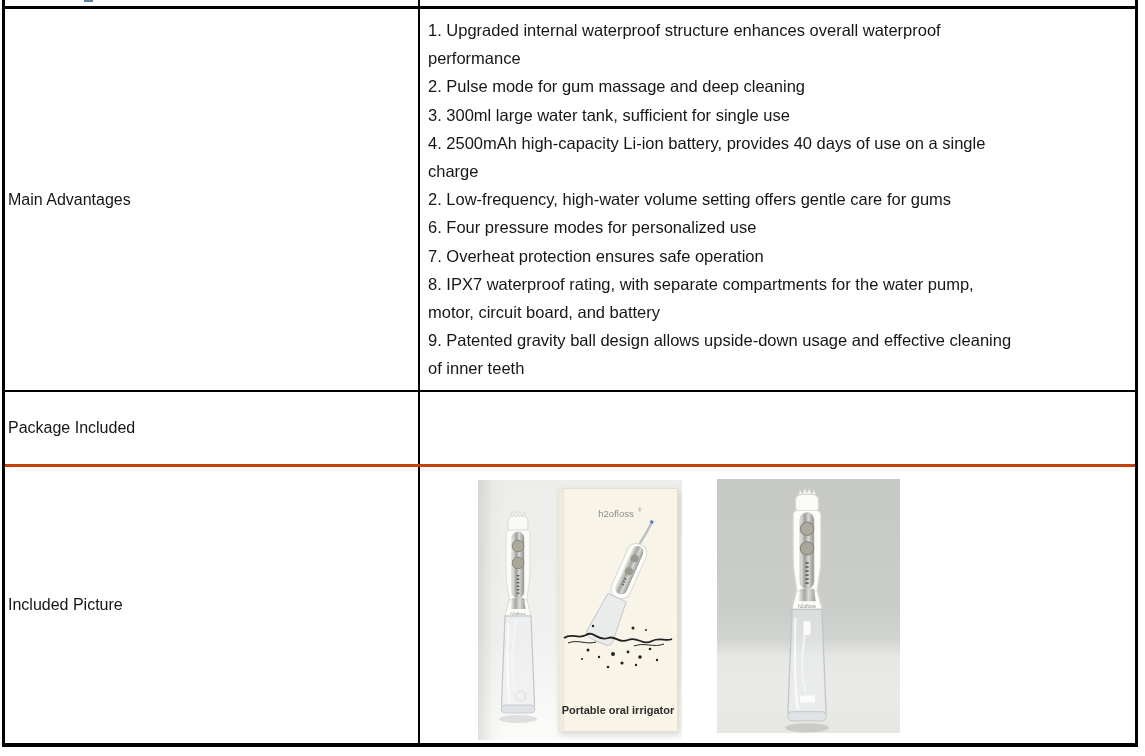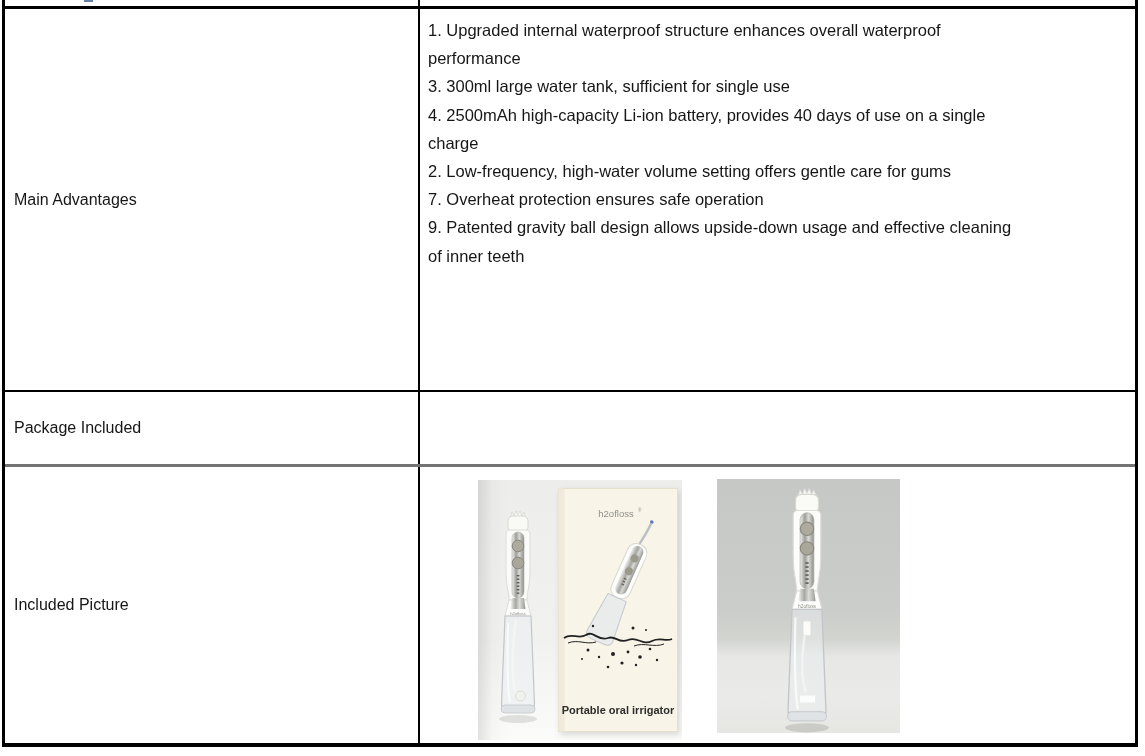--- a/index.html
+++ b/index.html
@@ -12,24 +12,24 @@
   .seg-vert-left   { position:absolute; left:2px;   top:0; width:3px; height:6px; background:#000; }
   .seg-vert-mid    { position:absolute; left:418px; top:0; width:2px; height:6px; background:#000; }
   .seg-vert-right  { position:absolute; left:1135px;top:0; width:3px; height:6px; background:#000; }
   .remnant { position:absolute; left:84px; top:0; width:9px; height:2px; background:#4a6a9a; opacity:.85; }
 
   
   .spec-table { position:absolute; left:2px; top:6px; width:1136px; height:741px;
     border:3px solid #000; border-bottom-width:4px; display:flex; flex-direction:column; background:#fff; }
   .trow { display:grid; grid-template-columns:415px 1fr; }
   .trow-1 { height:383px; border-bottom:2px solid #000; }
-  .trow-2 { height:75px;  border-bottom:3px solid #737373; }
+  .trow-2 { height:75px;  border-bottom:3px solid #c2410c; }
   .trow-3 { flex:1; }
   .lcell { border-right:2px solid #000; display:flex; align-items:center;
-    padding-left:9px; font-size:16px; }
+    padding-left:3px; font-size:16px; }
   .rcell { padding:7px 8px 0 8px; font-size:16.5px; line-height:28.2px; }
   .pre { white-space:pre-line; }
   .rcell-pictures { position:relative; padding:0; }
 
   
   .photo { position:absolute; overflow:hidden; }
   .photo-left { left:58px; top:13px; width:204px; height:260px;
     background-image:
       linear-gradient(90deg, rgba(0,0,0,0.10) 0, rgba(0,0,0,0.02) 7%, rgba(0,0,0,0) 15%),
       linear-gradient(180deg,#ededeb 0%, #f1f1ef 62%, #f6f6f4 80%, #fbfbf9 100%); }
@@ -54,25 +54,29 @@
   <div class="seg-vert-mid"></div>
   <div class="seg-vert-right"></div>
 
   <div class="spec-table">
 
     <div class="trow trow-1">
       <div class="lcell">Main Advantages</div>
       <div class="rcell">
         <div class="pre">1. Upgraded internal waterproof structure enhances overall waterproof
 performance</div>
+        <div class="pre">2. Pulse mode for gum massage and deep cleaning</div>
         <div class="pre">3. 300ml large water tank, sufficient for single use</div>
         <div class="pre">4. 2500mAh high-capacity Li-ion battery, provides 40 days of use on a single
 charge</div>
         <div class="pre">2. Low-frequency, high-water volume setting offers gentle care for gums</div>
+        <div class="pre">6. Four pressure modes for personalized use</div>
         <div class="pre">7. Overheat protection ensures safe operation</div>
+        <div class="pre">8. IPX7 waterproof rating, with separate compartments for the water pump,
+motor, circuit board, and battery</div>
         <div class="pre">9. Patented gravity ball design allows upside-down usage and effective cleaning
 of inner teeth</div>
       </div>
     </div>
 
     <div class="trow trow-2">
       <div class="lcell">Package Included</div>
     </div>
 
     <div class="trow trow-3">

